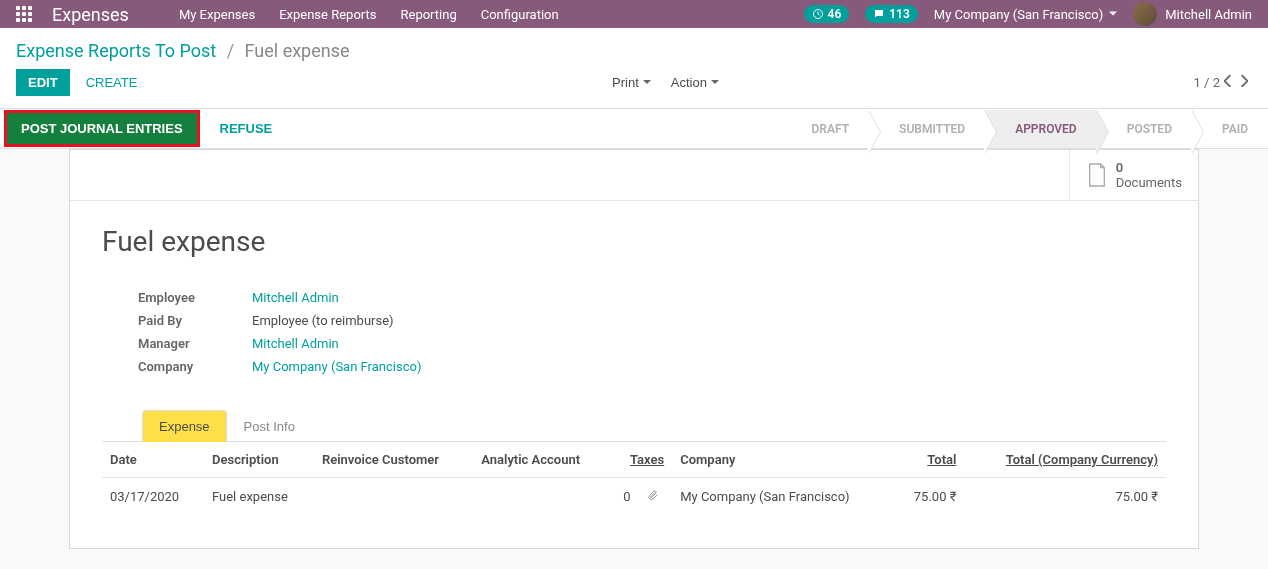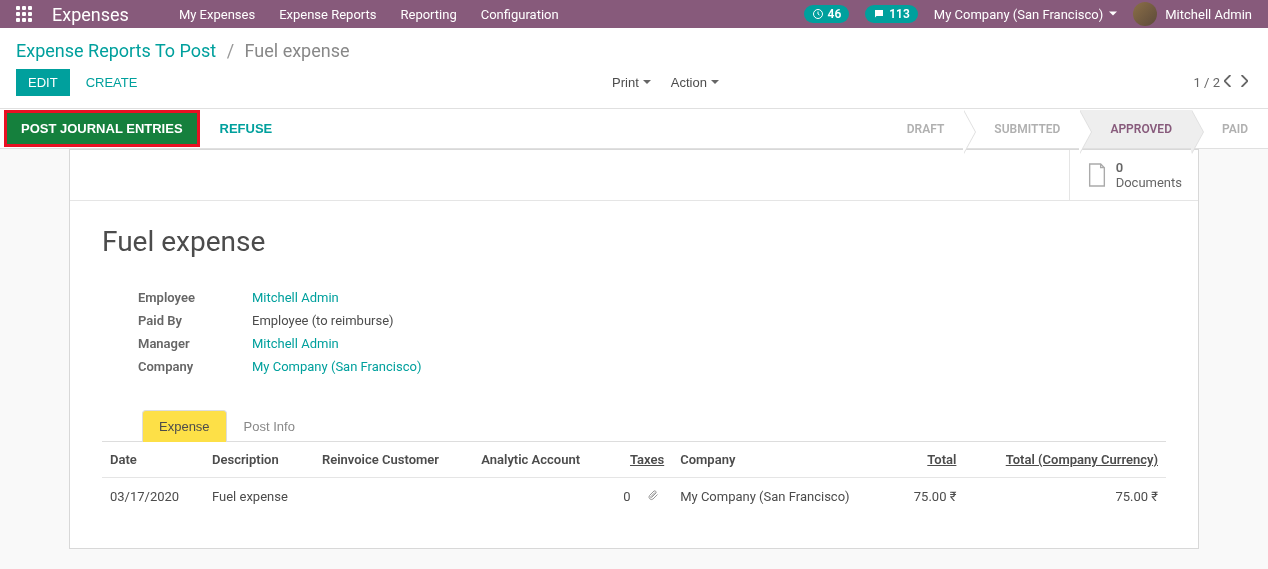--- a/index.html
+++ b/index.html
@@ -20,21 +20,21 @@
     .avatar { width: 24px; height: 24px; border-radius: 50%; background: linear-gradient(135deg, #8b6f47, #5c4a3a); }
     
     
     .control-panel { background: #fff; border-bottom: 1px solid #e0e0e0; }
     .breadcrumb-row { padding: 12px 16px 8px; }
     .breadcrumb { font-size: 18px; }
     .breadcrumb a { color: #00a09d; text-decoration: none; }
     .breadcrumb-sep { color: #999; margin: 0 6px; }
     .breadcrumb-current { color: #888; }
     .toolbar-row { display: flex; align-items: center; padding: 0 16px 12px; }
-    .btn-edit { background: #00a09d; color: #fff; border: none; padding: 6px 12px; font-size: 13px; font-weight: 400; text-transform: uppercase; cursor: pointer; margin-right: 16px; }
+    .btn-edit { background: #00a09d; color: #fff; border: none; padding: 6px 12px; font-size: 13px; font-weight: 700; text-transform: uppercase; cursor: pointer; margin-right: 16px; }
     .btn-create { background: none; border: none; color: #00a09d; font-size: 13px; font-weight: 500; text-transform: uppercase; cursor: pointer; }
     .toolbar-center { flex: 1; display: flex; justify-content: center; gap: 20px; }
     .dropdown-btn { background: none; border: none; color: #4c4c4c; font-size: 13px; cursor: pointer; display: flex; align-items: center; gap: 4px; }
     .pager { display: flex; align-items: center; gap: 0; color: #666; }
     .pager-arrow { cursor: pointer; color: #666; padding: 4px; }
     
     
     .action-bar { display: flex; align-items: center; background: #fff; border-bottom: 1px solid #e0e0e0; }
     .btn-post { background: #15803d; color: #fff; border: 3px solid #e81123; padding: 8px 14px; font-size: 13px; font-weight: 600; text-transform: uppercase; cursor: pointer; margin: 0 4px 0 4px; }
     .btn-refuse { background: none; border: none; color: #00a09d; font-size: 13px; font-weight: 600; text-transform: uppercase; cursor: pointer; padding: 12px 16px; }
@@ -166,20 +166,21 @@
   </div>
 </div>
 
 <div class="action-bar">
   <button class="btn-post">Post Journal Entries</button>
   <button class="btn-refuse">Refuse</button>
   <div class="status-arrows">
     <div class="status-step">DRAFT</div>
     <div class="status-step">SUBMITTED</div>
     <div class="status-step active">APPROVED</div>
+    <div class="status-step">POSTED</div>
     <div class="status-step">PAID</div>
   </div>
 </div>
 
 <div class="form-container">
   <div class="sheet">
     <div class="sheet-header">
       <div class="doc-btn">
         <svg width="22" height="26" viewBox="0 0 24 28" fill="none" stroke="#aaa" stroke-width="1.5">
             <path d="M4 2h12l4 4v20H4V2z"></path>

